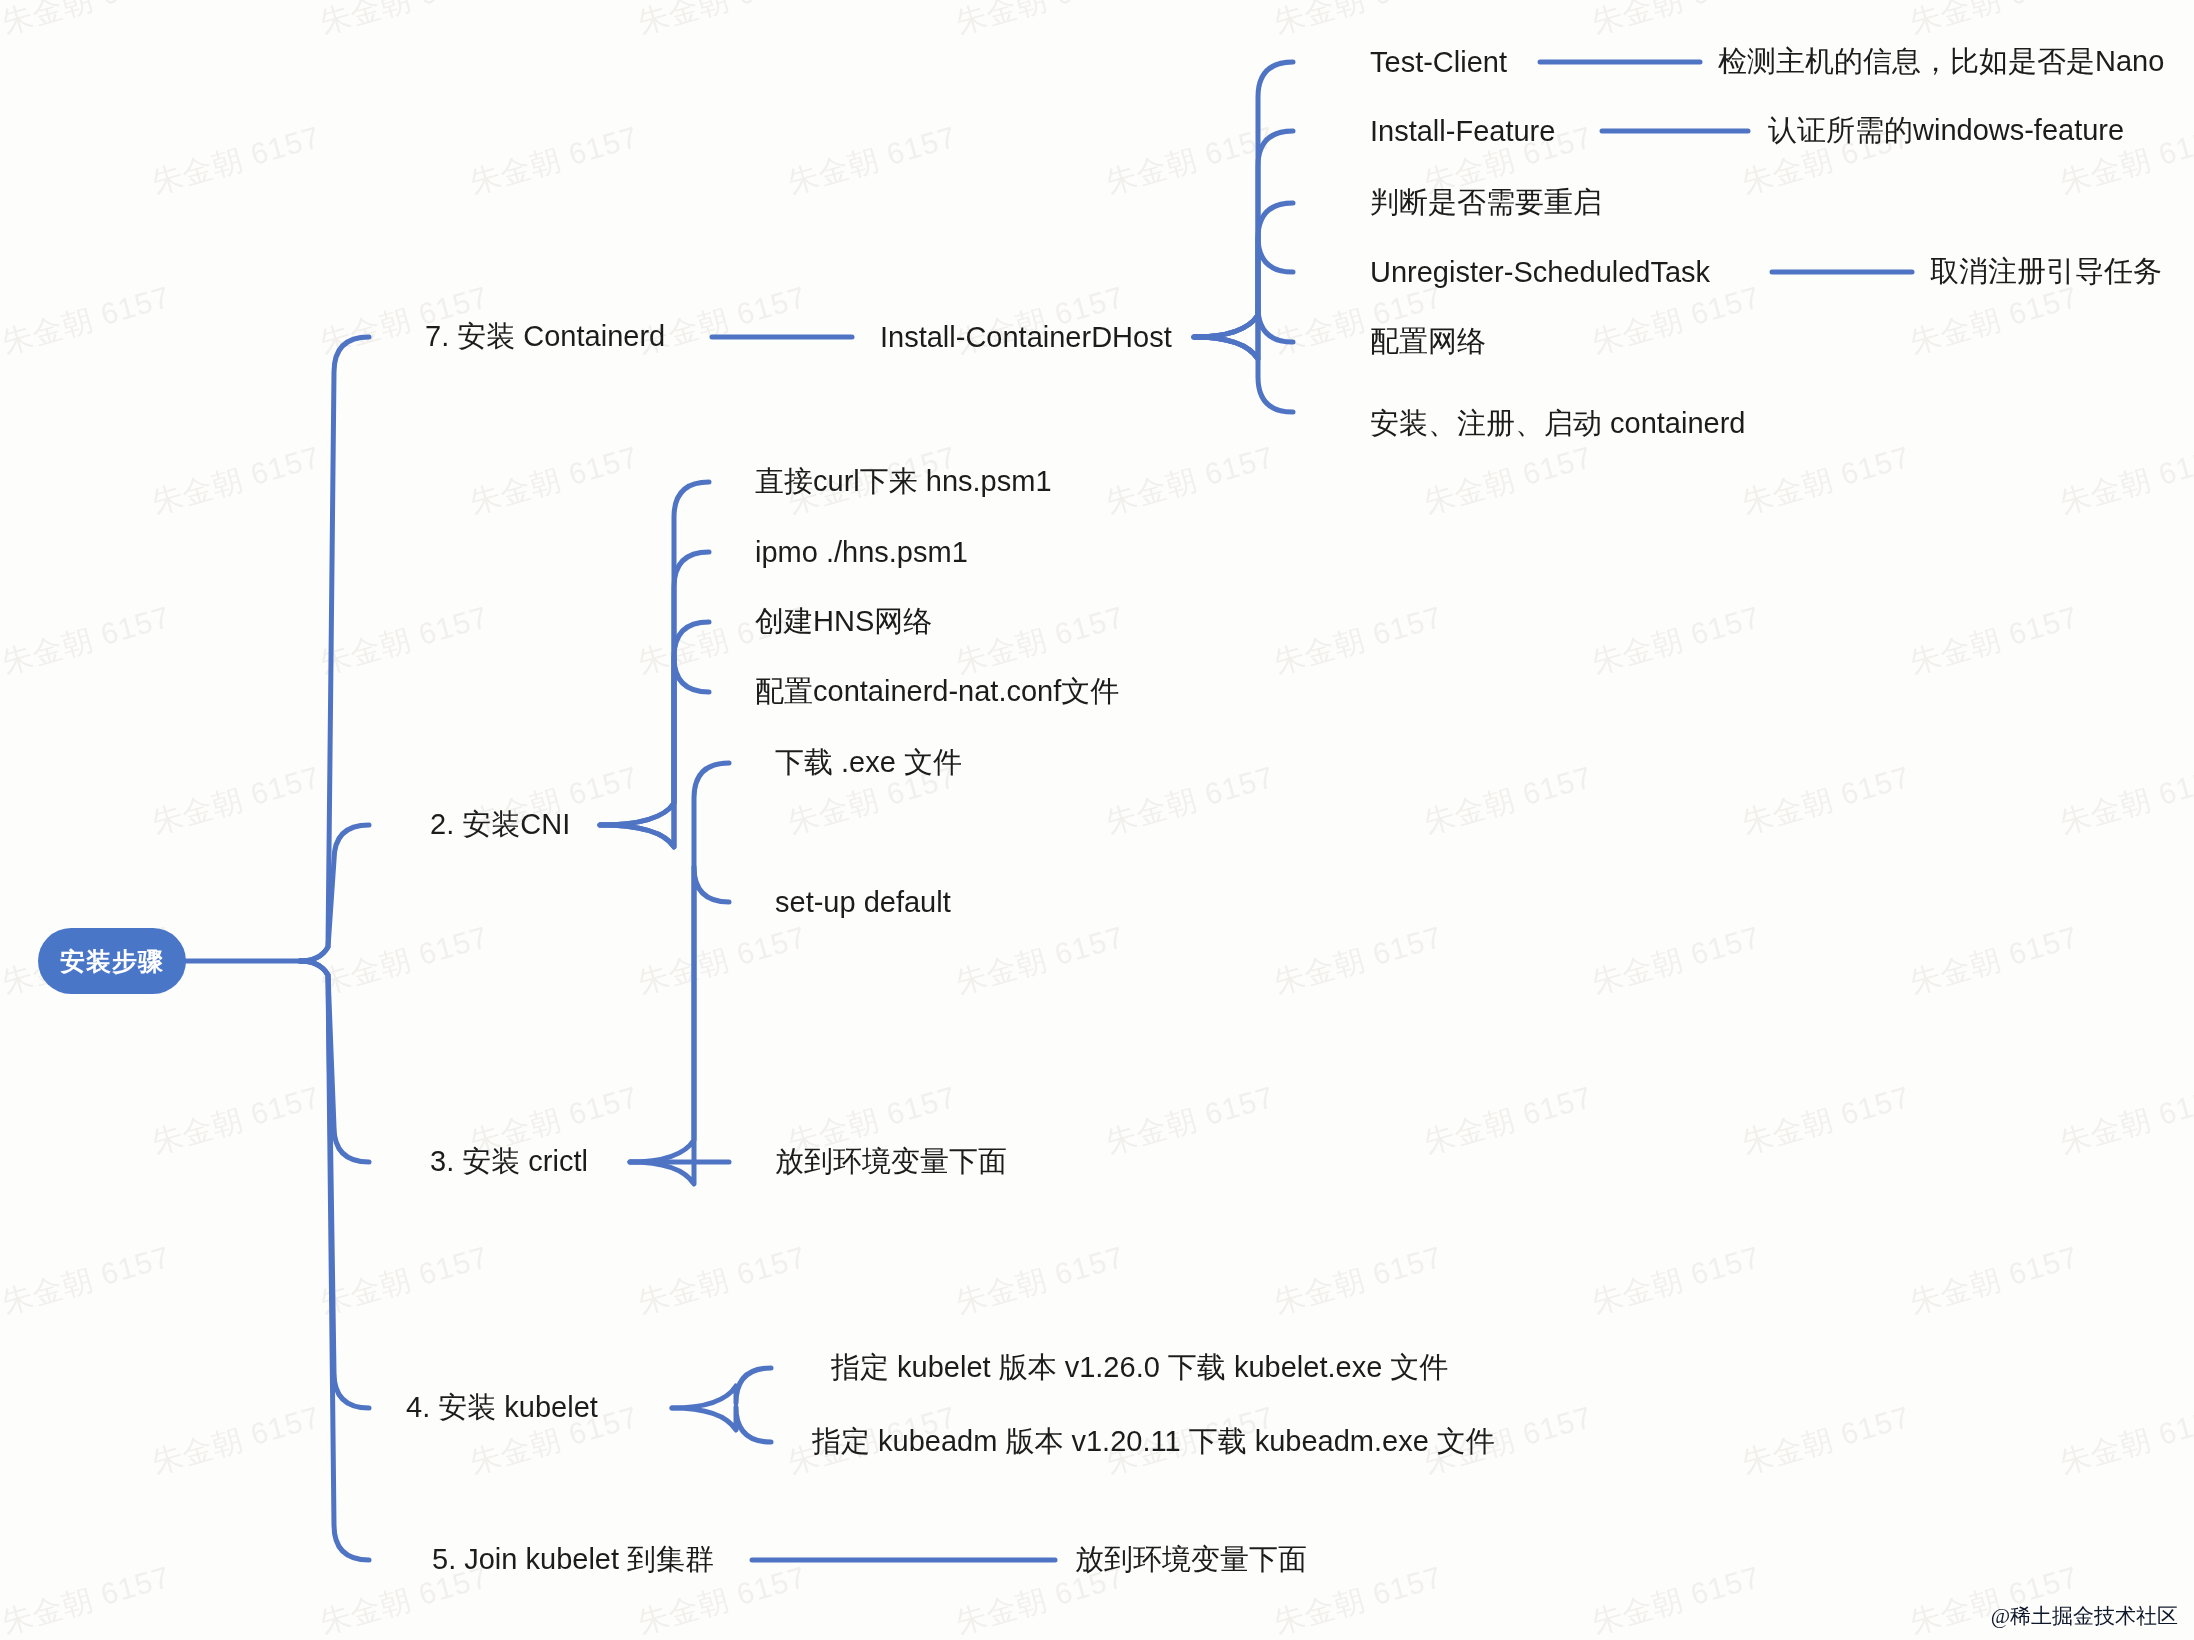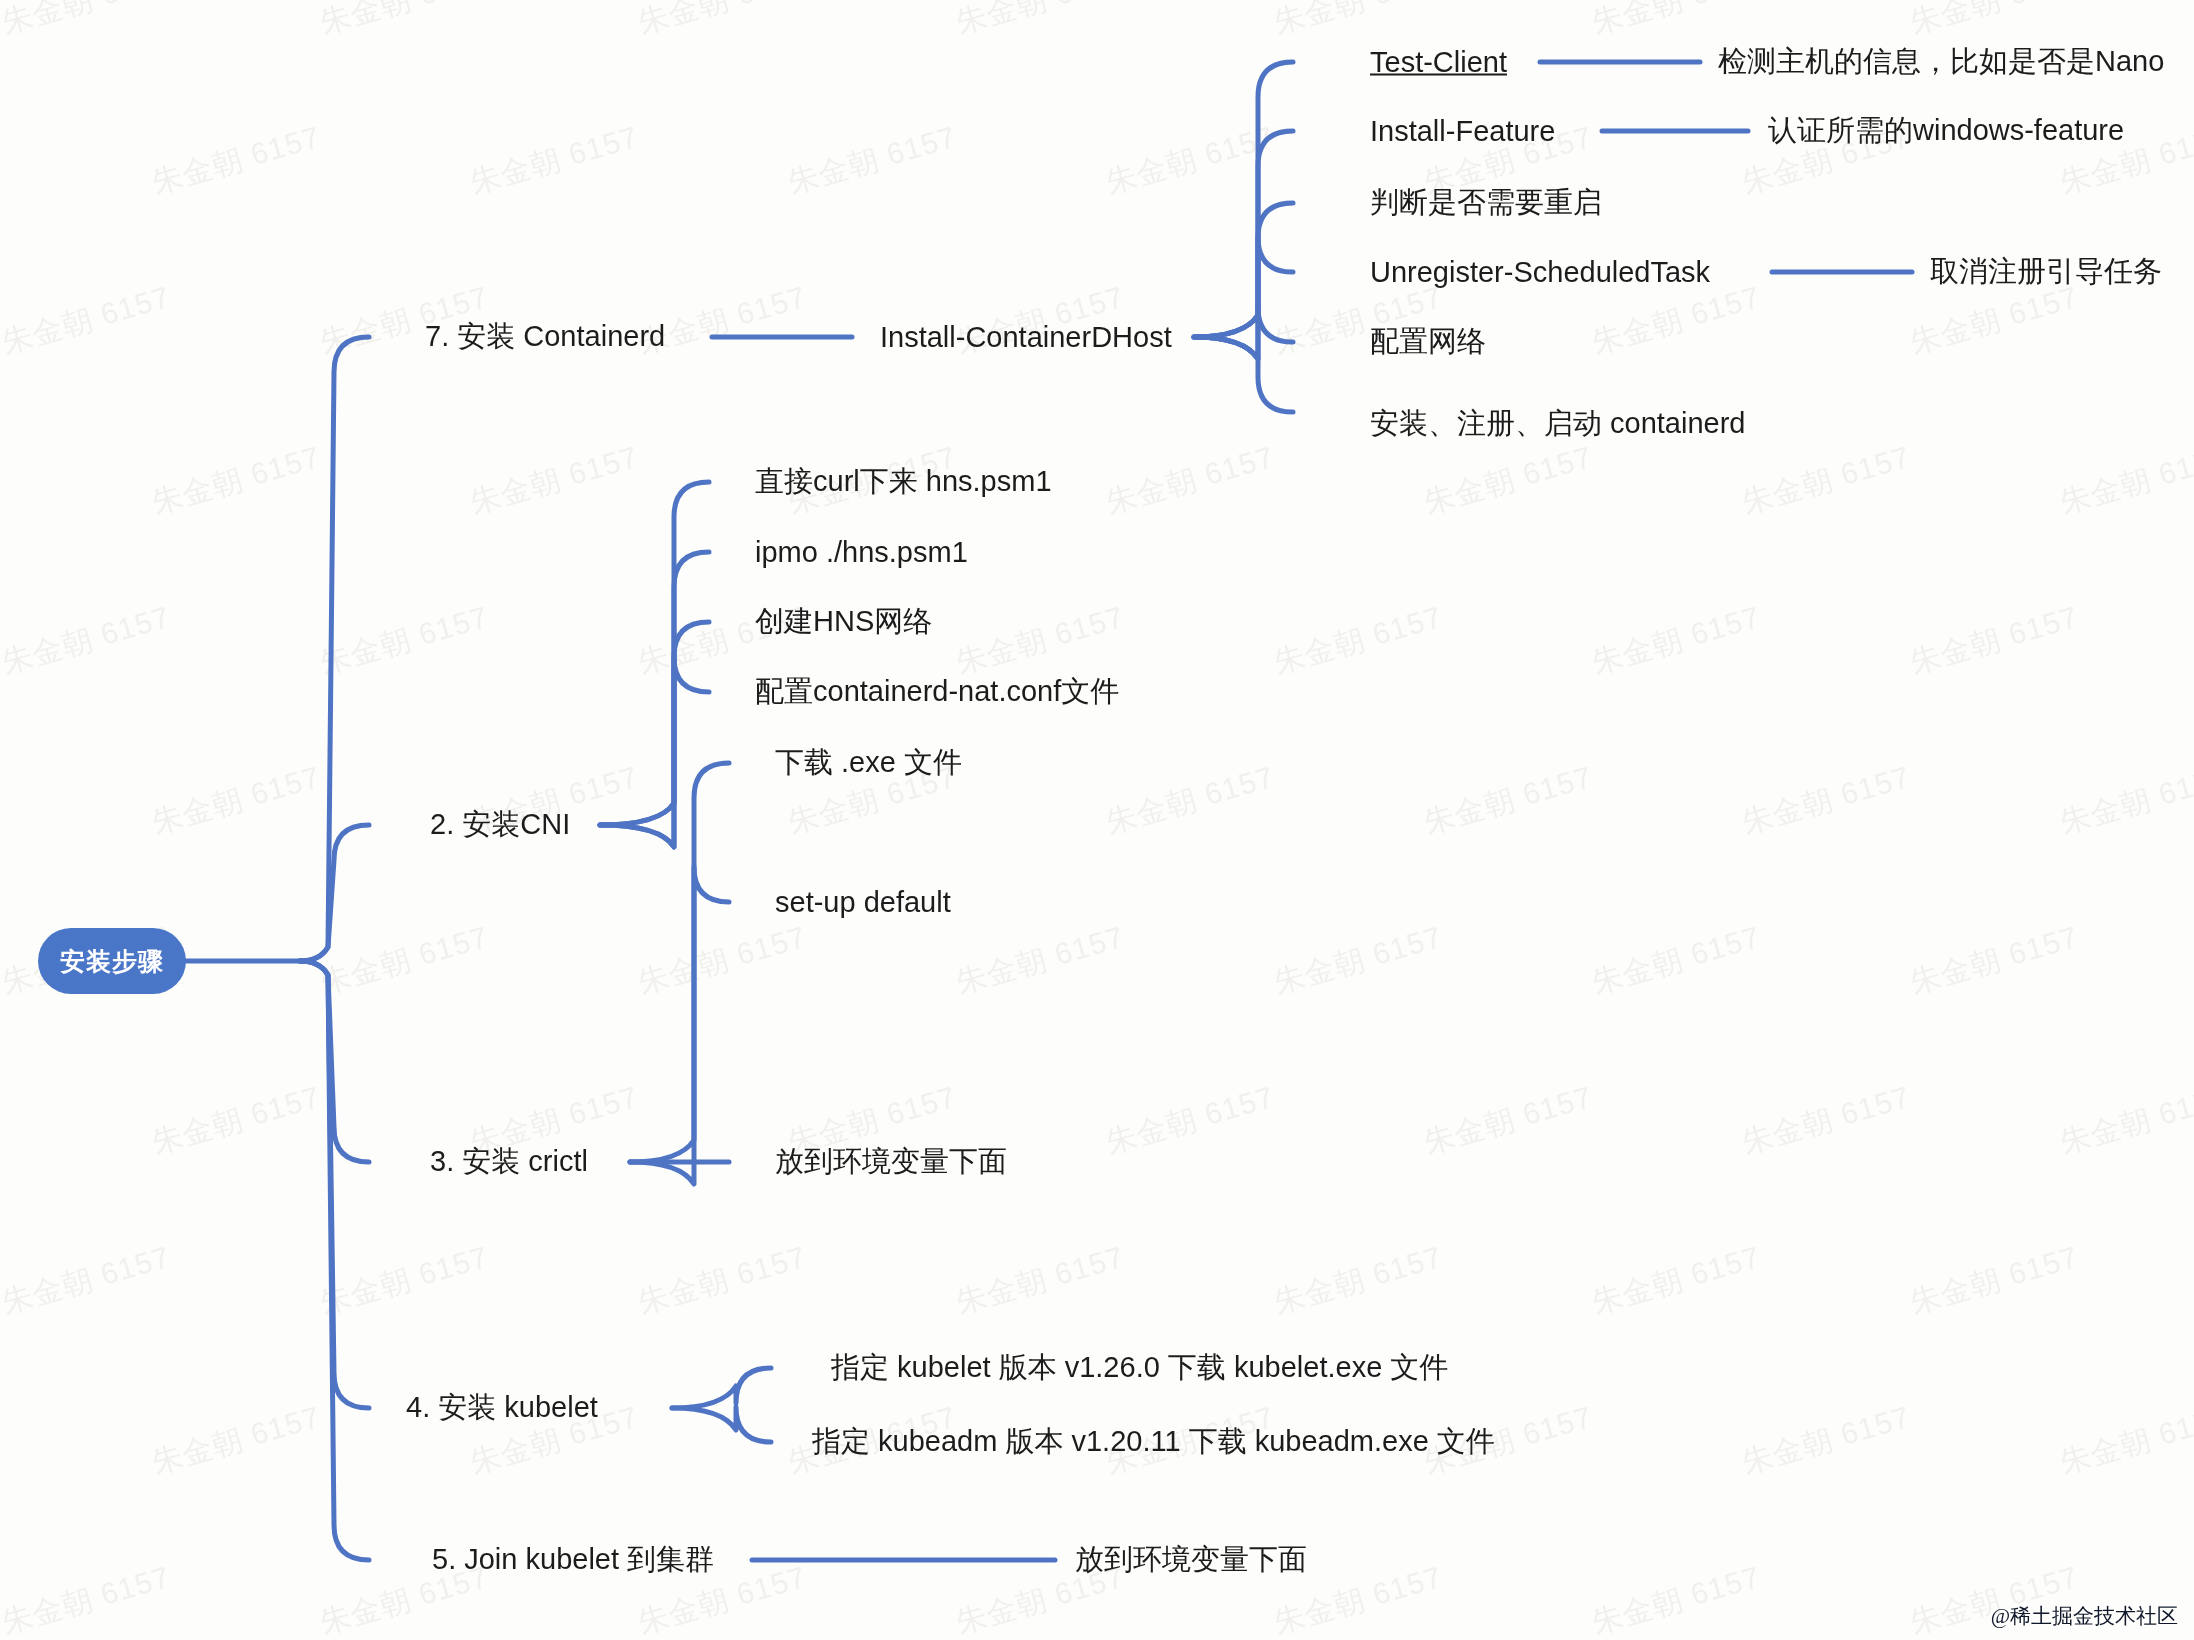--- a/index.html
+++ b/index.html
@@ -219,21 +219,21 @@
     <line x1="752" y1="1560" x2="1055" y2="1560"></line>
   </svg>
 
   <div id="root-node">
     <span class="root-label">安装步骤</span>
   </div>
 
   <div class="node lvl1" style="left:425px; top:337px;">7. 安装 Containerd</div>
   <div class="node lvl2" style="left:880px; top:337px;">Install-ContainerDHost</div>
 
-  <div class="node lvl3" style="left:1370px; top:62px;text-decoration:underline;">Test-Client</div>
+  <div class="node lvl3" style="left:1370px; top:62px;">Test-Client</div>
   <div class="node lvl3" style="left:1718px; top:62px;">检测主机的信息，比如是否是Nano</div>
 
   <div class="node lvl3" style="left:1370px; top:131px;">Install-Feature</div>
   <div class="node lvl3" style="left:1768px; top:131px;">认证所需的windows-feature</div>
 
   <div class="node lvl3" style="left:1370px; top:203px;">判断是否需要重启</div>
 
   <div class="node lvl3" style="left:1370px; top:272px;">Unregister-ScheduledTask</div>
   <div class="node lvl3" style="left:1930px; top:272px;">取消注册引导任务</div>
 

